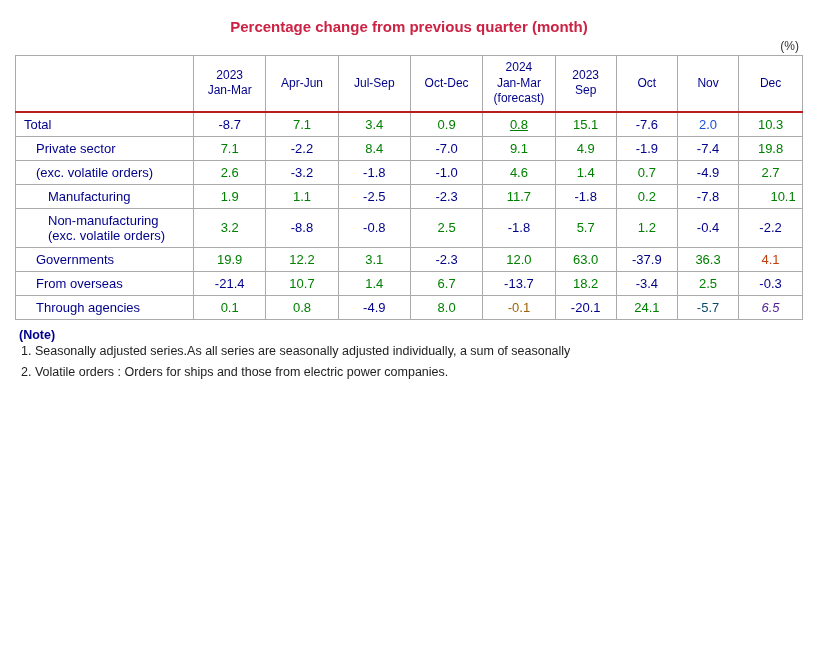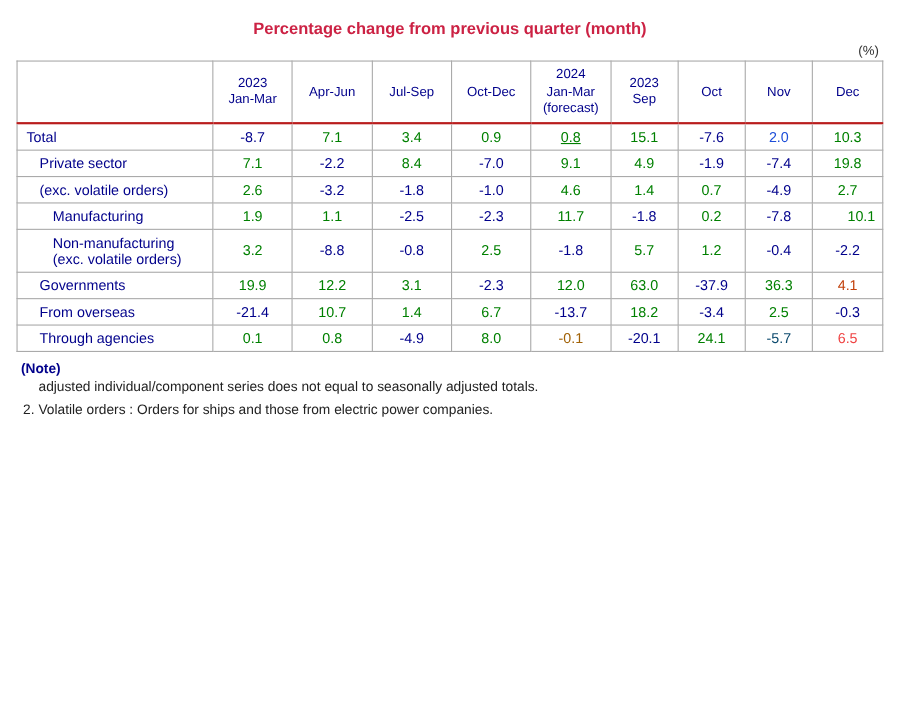--- a/index.html
+++ b/index.html
@@ -186,22 +186,22 @@
       <tr>
         <td class="label-cell indent1">Through agencies</td>
         <td class="num" style="color: rgb(0, 128, 0);">0.1</td>
         <td class="num" style="color: rgb(0, 128, 0);">0.8</td>
         <td class="num" style="color: rgb(0, 0, 139);">-4.9</td>
         <td class="num" style="color: rgb(0, 128, 0);">8.0</td>
         <td class="num" style="color: #a16207;">-0.1</td>
         <td class="num" style="color: rgb(0, 0, 139);">-20.1</td>
         <td class="num" style="color: rgb(0, 128, 0);">24.1</td>
         <td class="num" style="color: #0c4a6e;">-5.7</td>
-        <td class="num" style="color: #ef4444;">6.5</td>
+        <td class="num" style="color: #4c1d95; font-style: italic;">6.5</td>
       </tr>
     </tbody>
 </table>
 
 <div class="notes">
   <div class="note-title">(Note)</div>
-  <p class="indented">   adjusted individual/component series does not equal to seasonally adjusted totals.</p>
+  <p>1. Seasonally adjusted series.As all series are seasonally adjusted individually,  a sum of seasonally</p>
   <p>2. Volatile orders : Orders for ships and those from electric power companies.</p>
 </div>
 
 </body></html>

